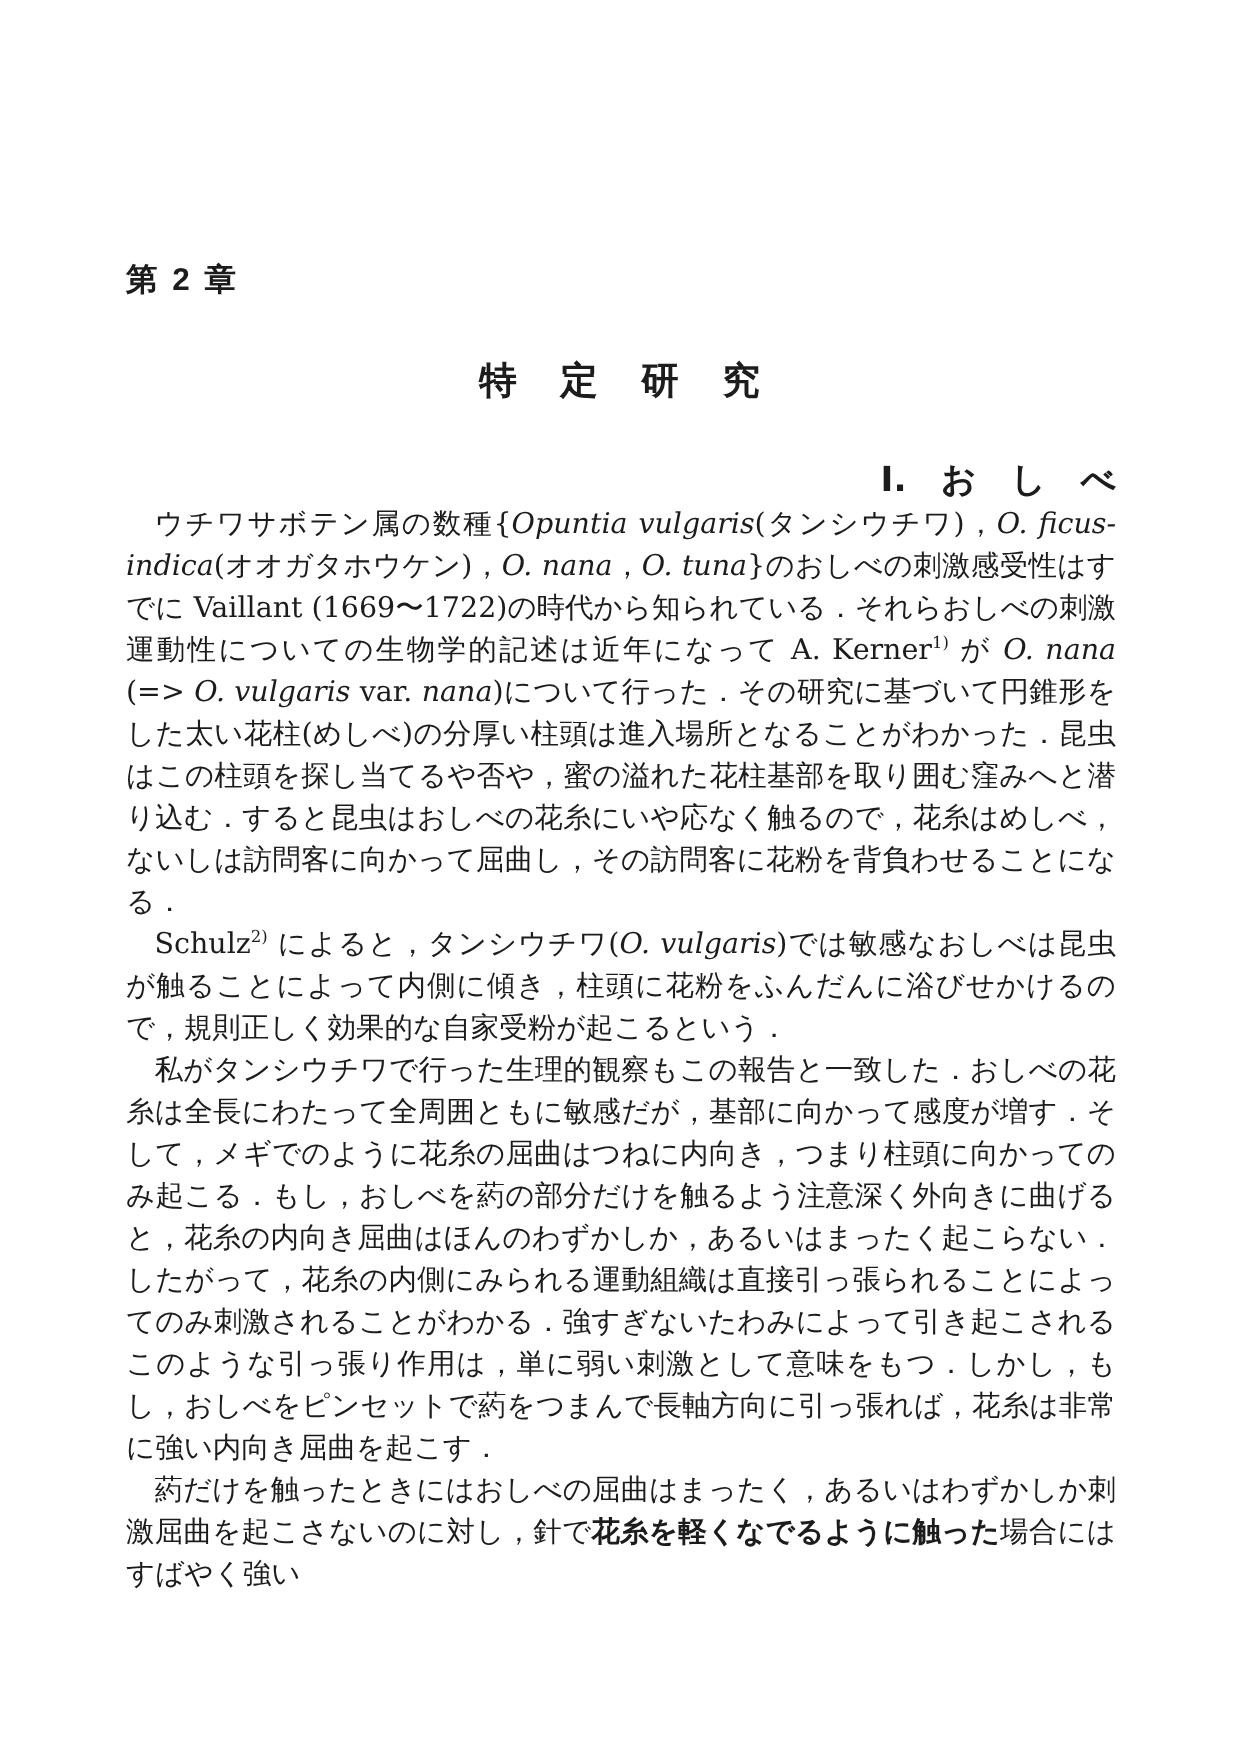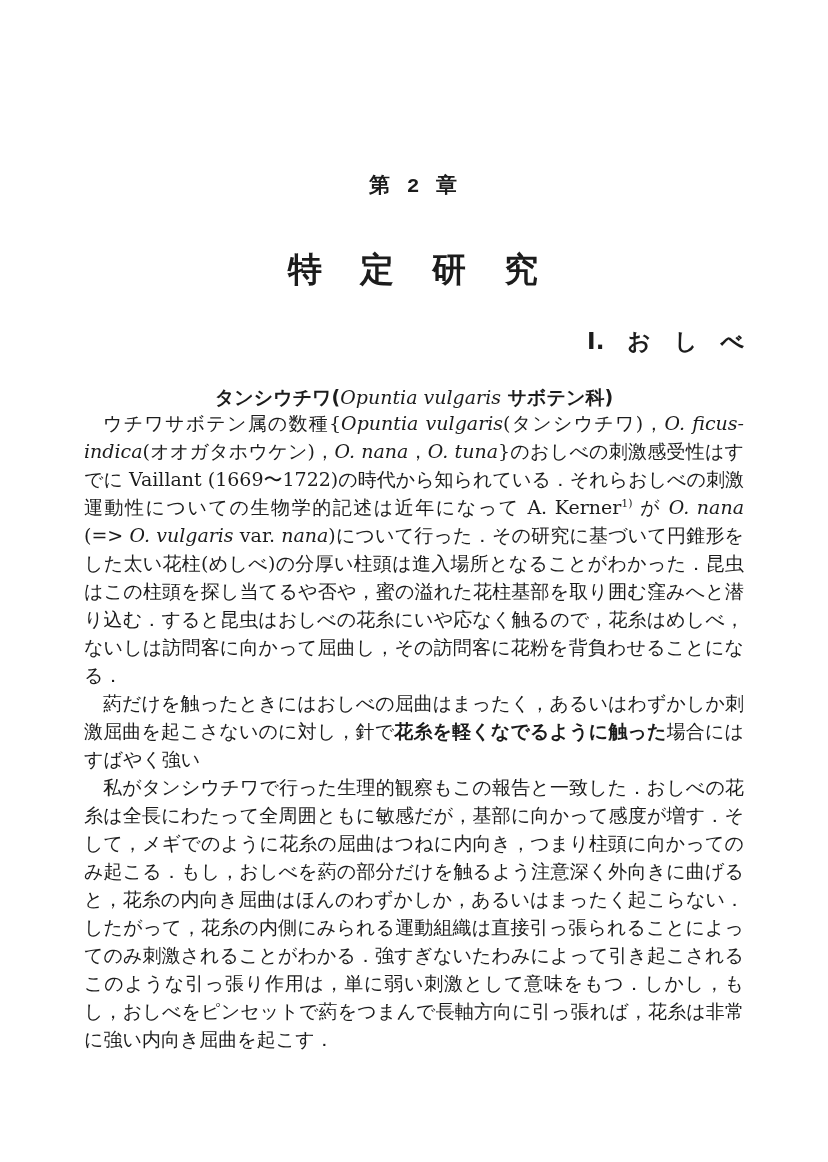--- a/index.html
+++ b/index.html
@@ -15,33 +15,32 @@
     overflow: hidden;
   }
   .page {
     box-sizing: border-box;
     width: 828px;
     height: 1162px;
     padding: 0 84px;
   }
   .chapter-label {
     margin-top: 174px;
-    text-align: center;
-    font-family: Liberation Mono, monospace;
+    font-family: Liberation Sans, sans-serif;
     font-weight: bold;
     font-size: 21px;
     line-height: 1.2;
     letter-spacing: 2px;
   }
   .chapter-title {
-    margin-top: 50px;
+    margin-top: 40px;
     text-align: center;
     font-family: "DejaVu Sans", "Liberation Sans", sans-serif;
     font-weight: bold;
-    font-size: 34px;
+    font-size: 25px;
     line-height: 1.2;
     letter-spacing: 2px;
   }
   .section-heading {
     margin-top: 38px;
     text-align: right;
     font-family: "DejaVu Sans", "Liberation Sans", sans-serif;
     font-weight: bold;
     font-size: 23px;
     line-height: 1.2;
@@ -77,20 +76,20 @@
 </head>
 <body>
 
 <div class="page">
   <div class="chapter-label">第 2 章</div>
 
   <div class="chapter-title">特　定　研　究</div>
 
   <div class="section-heading">Ⅰ.　お　し　べ</div>
 
-  <div class="subtitle"><span class="seg-gb">タンシウチワ(</span><span class="seg-i">Opuntia vulgaris</span><span class="seg-gb"> サボテン科)</span></div>
 
   <div class="body-text">
       <p class="para"><span class="seg-n">ウチワサボテン属の数種{</span><span class="seg-i">Opuntia vulgaris</span><span class="seg-n">(タンシウチワ)，</span><span class="seg-i">O. ficus-indica</span><span class="seg-n">(オオガタホウケン)，</span><span class="seg-i">O. nana</span><span class="seg-n">，</span><span class="seg-i">O. tuna</span><span class="seg-n">}のおしべの刺激感受性はすでに Vaillant (1669〜1722)の時代から知られている．それらおしべの刺激運動性についての生物学的記述は近年になって A. Kerner</span><span class="seg-sup">1)</span><span class="seg-n"> が </span><span class="seg-i">O. nana</span><span class="seg-n"> (=&gt; </span><span class="seg-i">O. vulgaris</span><span class="seg-n"> var. </span><span class="seg-i">nana</span><span class="seg-n">)について行った．その研究に基づいて円錐形をした太い花柱(めしべ)の分厚い柱頭は進入場所となることがわかった．昆虫はこの柱頭を探し当てるや否や，蜜の溢れた花柱基部を取り囲む窪みへと潜り込む．すると昆虫はおしべの花糸にいや応なく触るので，花糸はめしべ，ないしは訪問客に向かって屈曲し，その訪問客に花粉を背負わせることになる．</span></p>
+      <p class="para"><span class="seg-n">Schulz</span><span class="seg-sup">2)</span><span class="seg-n"> によると，タンシウチワ(</span><span class="seg-i">O. vulgaris</span><span class="seg-n">)では敏感なおしべは昆虫が触ることによって内側に傾き，柱頭に花粉をふんだんに浴びせかけるので，規則正しく効果的な自家受粉が起こるという．</span></p>
+      <p class="para"><span class="seg-n">私がタンシウチワで行った生理的観察もこの報告と一致した．おしべの花糸は全長にわたって全周囲ともに敏感だが，基部に向かって感度が増す．そして，メギでのように花糸の屈曲はつねに内向き，つまり柱頭に向かってのみ起こる．もし，おしべを葯の部分だけを触るよう注意深く外向きに曲げると，花糸の内向き屈曲はほんのわずかしか，あるいはまったく起こらない．したがって，花糸の内側にみられる運動組織は直接引っ張られることによってのみ刺激されることがわかる．強すぎないたわみによって引き起こされるこのような引っ張り作用は，単に弱い刺激として意味をもつ．しかし，もし，おしべをピンセットで葯をつまんで長軸方向に引っ張れば，花糸は非常に強い内向き屈曲を起こす．</span></p>
       <p class="para"><span class="seg-n">葯だけを触ったときにはおしべの屈曲はまったく，あるいはわずかしか刺激屈曲を起こさないのに対し，針で</span><span class="seg-b">花糸を軽くなでるように触った</span><span class="seg-n">場合にはすばやく強い</span></p>
-      <p class="para"><span class="seg-n">私がタンシウチワで行った生理的観察もこの報告と一致した．おしべの花糸は全長にわたって全周囲ともに敏感だが，基部に向かって感度が増す．そして，メギでのように花糸の屈曲はつねに内向き，つまり柱頭に向かってのみ起こる．もし，おしべを葯の部分だけを触るよう注意深く外向きに曲げると，花糸の内向き屈曲はほんのわずかしか，あるいはまったく起こらない．したがって，花糸の内側にみられる運動組織は直接引っ張られることによってのみ刺激されることがわかる．強すぎないたわみによって引き起こされるこのような引っ張り作用は，単に弱い刺激として意味をもつ．しかし，もし，おしべをピンセットで葯をつまんで長軸方向に引っ張れば，花糸は非常に強い内向き屈曲を起こす．</span></p>
     </div>
 </div>
 
 </body></html>

